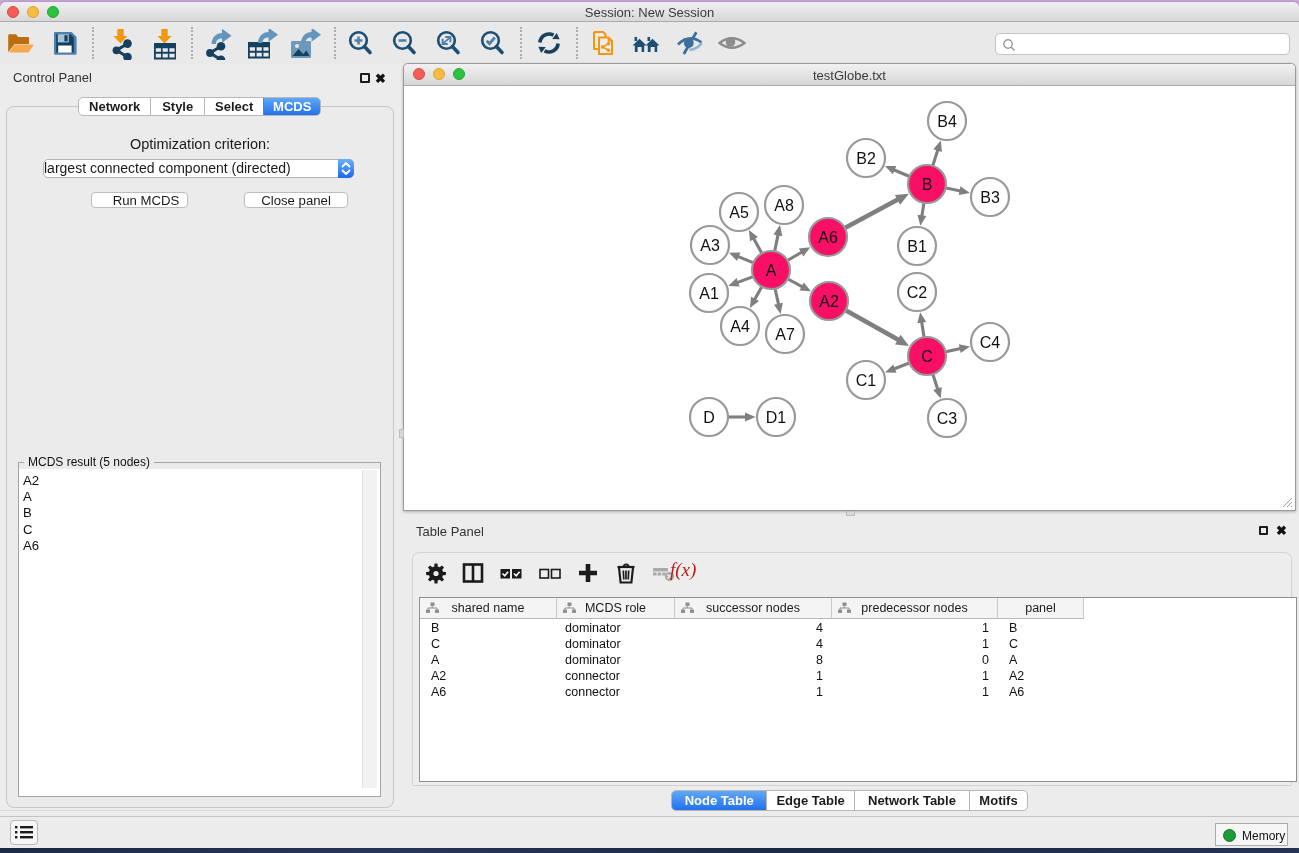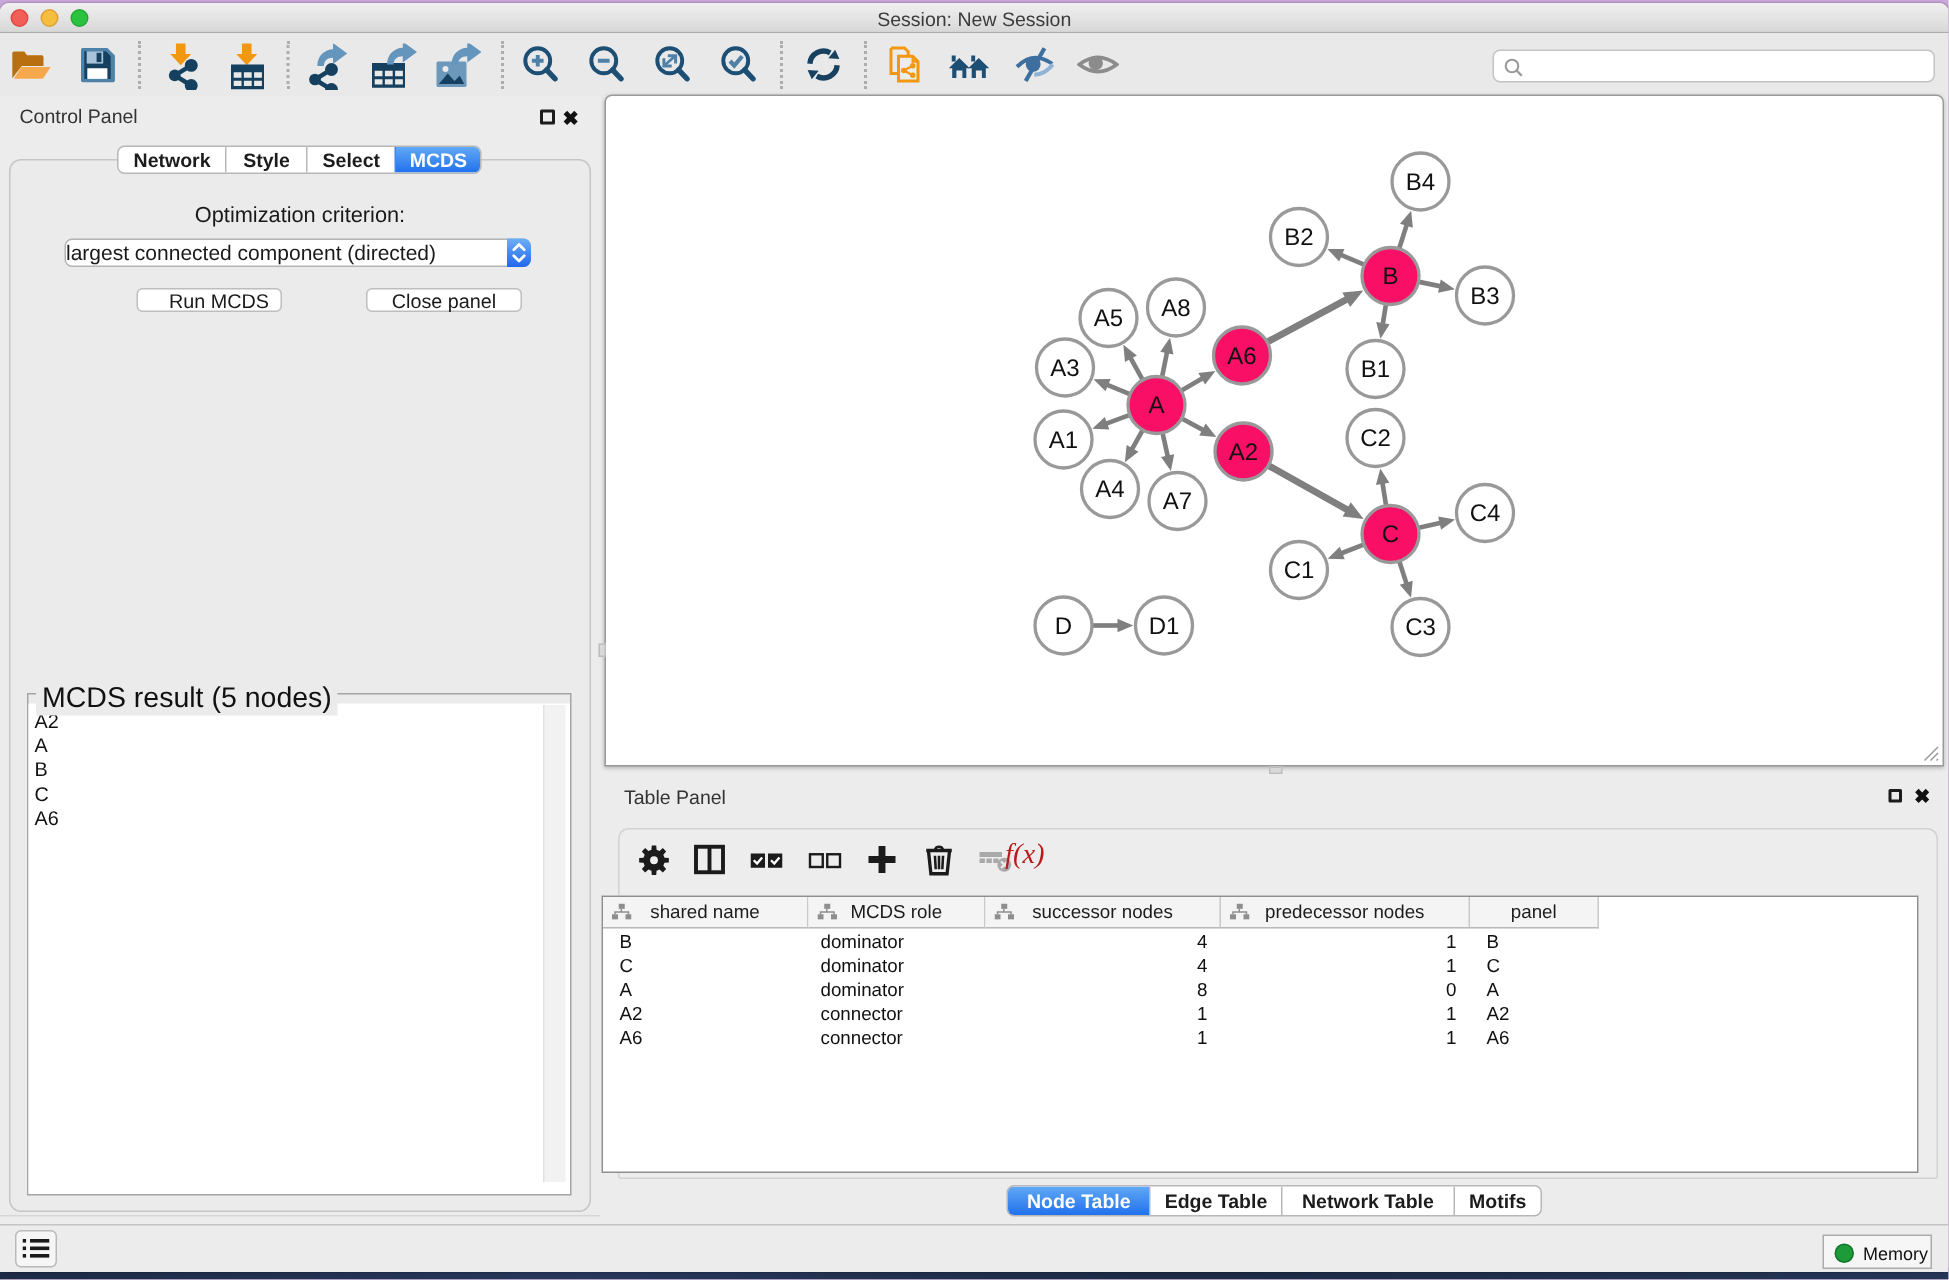--- a/index.html
+++ b/index.html
@@ -39,39 +39,39 @@
 #combo { left:43px; top:157px; width:311px; height:19px; background:#fff;
   border:1px solid #B4B4B4; border-radius:5px; font-size:14px; color:#1a1a1a;
   line-height:17px; }
 #combo .step { position:absolute; right:-1px; top:-1px; width:16px; height:19px;
   background:linear-gradient(#6CAFF7,#2068EC); border-radius:0 5px 5px 0; }
 .btn { height:16px; background:#fff; border:1px solid #BDBDBD; border-radius:4px;
   font-size:13.2px; color:#1a1a1a; text-align:center; line-height:15px; }
 #btn-run { left:91px; top:190px; width:97px;padding-left:13px; }
 #btn-close { left:200px; top:190px; width:104px;margin-left:44px; }
 #fieldset { left:18px; top:460px; width:363px; height:335px; border:1px solid #A5A5A5; }
-#fs-legend { left:24px; top:453px; background:#EBEBEB; padding:0 4px; font-size:19px; color:#111; }
+#fs-legend { left:24px; top:453px; background:#EBEBEB; padding:0 4px; font-size:12px; color:#111; }
 #fs-list { left:19px; top:467px; width:361px; height:327px; background:#fff; font-size:13.2px; color:#111; }
 #fs-list .items { position:absolute; left:4px; top:4px; line-height:16.2px; }
 #fs-scroll { right:3px; top:1px; width:15px; height:318px; background:#F2F2F2; border-left:1px solid #E2E2E2; }
 
 #net { left:403px; top:61px; width:893px; height:448px; background:#fff;
   border:1px solid #9a9a9a; border-radius:5px 5px 0 0; box-shadow:0 1px 3px rgba(0,0,0,.25); }
 #net-tb { left:0; top:0; width:100%; height:22px; background:linear-gradient(#F1F1F1,#D7D7D7);
   border-bottom:1px solid #ABABAB; border-radius:5px 5px 0 0; }
 #net-tb .t1 { left:9px; background:#F25E57; border:0.5px solid #DD4A44; }
 #net-tb .t2 { left:29px; background:#F6BE3F; border:0.5px solid #DFA133; }
 #net-tb .t3 { left:49px; background:#2BC23F; border:0.5px solid #24A835; }
 #net-tb .title { width:100%; text-align:center; top:4px; font-size:13px; color:#3B3B3B; }
 
 #tp-title { left:416px; top:522px; font-size:13px; color:#333; }
 #tp-x { left:1276px; top:521px; font-size:13px; font-weight:bold; color:#111; }
 #tp-box { left:412px; top:550px; width:880px; height:234px; background:#EDEDED;
   border:1px solid #D2D2D2; border-radius:7px 7px 2px 2px; }
-#tp-table { left:401px; top:595px; width:878px; height:185px; background:#fff;
+#tp-table { left:419px; top:595px; width:878px; height:185px; background:#fff;
   border:1px solid #8F8F8F; }
 .th { position:absolute; top:0; height:21px; background:#F4F4F4;
   border-right:1px solid #C9C9C9; border-bottom:1px solid #B9B9B9;
   font-size:12.5px; color:#1c1c1c; text-align:center; line-height:21px; }
 .trow { position:absolute; font-size:12.5px; color:#111; height:16px; line-height:16px; }
 .num { text-align:right; }
 #tp-tabs { left:671px; top:788px; width:357px; height:21px; }
 #tp-tabs.seg { height:21px; border-radius:5px; }
 #tp-tabs div { line-height:20px; }
 
@@ -256,20 +256,26 @@
   <div class="abs btn" id="btn-run">Run MCDS</div>
   <div class="abs btn" id="btn-close">Close panel</div>
   <div class="abs" id="fieldset"></div>
   <div class="abs" id="fs-list">
     <div class="items">A2<br>A<br>B<br>C<br>A6</div>
     <div class="abs" id="fs-scroll"></div>
   </div>
   <div class="abs" id="fs-legend">MCDS result (5 nodes)</div>
 
   <div class="abs" id="net">
+    <div class="abs" id="net-tb">
+      <div class="abs tl t1"></div>
+        <div class="abs tl t2"></div>
+        <div class="abs tl t3"></div>
+      <div class="abs title">testGlobe.txt</div>
+    </div>
     <svg class="abs" style="left:0;top:22px;" width="891" height="424" viewBox="0 0 891 424">
 <line x1="358.8" y1="169.1" x2="349.5" y2="152.3" stroke="#7f7f7f" stroke-width="3.1"></line>
 <polygon points="344.9,143.9 353.9,151.0 346.0,155.3" fill="#7f7f7f"></polygon>
 <line x1="370.3" y1="167.3" x2="374.1" y2="148.4" stroke="#7f7f7f" stroke-width="3.1"></line>
 <polygon points="376.0,139.1 378.3,150.3 369.5,148.5" fill="#7f7f7f"></polygon>
 <line x1="351.3" y1="177.6" x2="333.8" y2="170.4" stroke="#7f7f7f" stroke-width="3.1"></line>
 <polygon points="325.0,166.8 336.4,166.6 333.0,174.9" fill="#7f7f7f"></polygon>
 <line x1="351.1" y1="189.9" x2="333.1" y2="196.6" stroke="#7f7f7f" stroke-width="3.1"></line>
 <polygon points="324.2,199.9 332.5,192.0 335.6,200.4" fill="#7f7f7f"></polygon>
 <line x1="358.8" y1="198.9" x2="350.5" y2="213.8" stroke="#7f7f7f" stroke-width="3.1"></line>

